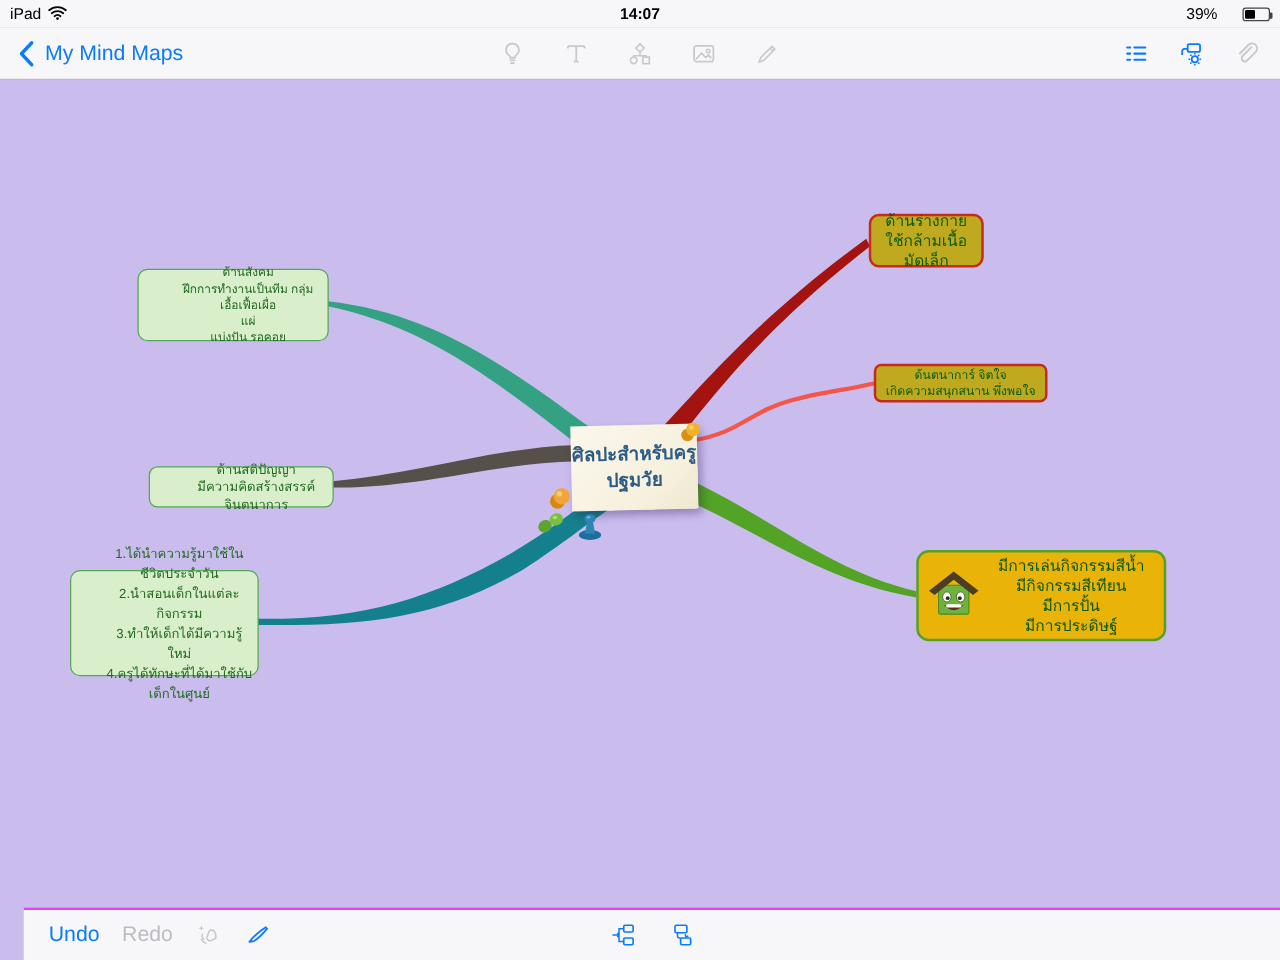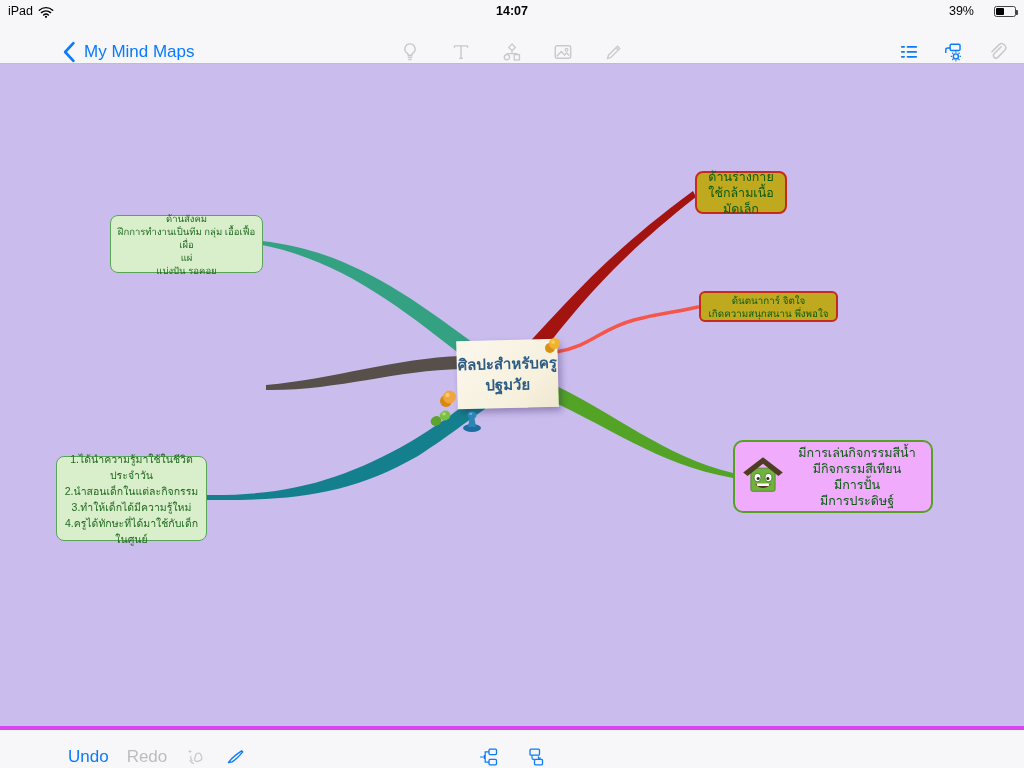--- a/index.html
+++ b/index.html
@@ -3,52 +3,52 @@
 <meta charset="utf-8">
 <style>
   * { margin:0; padding:0; box-sizing:border-box; }
   html,body { width:1024px; height:768px; overflow:hidden; }
   body { font-family:"Liberation Sans","DejaVu Sans",sans-serif; background:#cabdee; }
   .screen { width:1024px; height:768px; display:flex; flex-direction:column; }
 
   
   .status-bar { height:22px; background:#f7f6f9; display:flex; align-items:center;
     justify-content:space-between; padding:0 8px; font-size:12.5px; color:#000; }
-  .sb-left { display:flex; align-items:flex-end; gap:5px; width:120px; }
+  .sb-left { display:flex; align-items:flex-start; gap:5px; width:120px; }
   .sb-center { flex:1; text-align:center; font-weight:bold; }
   .sb-right { display:flex; align-items:center; gap:20px; width:120px; justify-content:flex-end; }
   .battery { position:relative; width:22px; height:11px; border:1px solid #444; border-radius:2.5px; display:inline-block; }
   .battery-fill { position:absolute; left:1px; top:1px; bottom:1px; width:40%; background:#000; border-radius:1px; }
   .battery-nub { position:absolute; right:-3px; top:3px; width:2px; height:5px; background:#444; border-radius:0 1px 1px 0; }
 
   
-  .toolbar { height:42px; background:#f7f6f9; position:relative; display:flex; align-items:flex-end;padding-left:48px; }
+  .toolbar { height:42px; background:#f7f6f9; position:relative; display:flex; align-items:center; }
   .toolbar.top { border-bottom:1px solid #c2bcc9; }
-  .toolbar.bottom { border-top:4px solid #d946ef; }
+  .toolbar.bottom { border-top:2px solid #d946ef;margin-left:19px; }
   .back { display:flex; align-items:center; gap:4px; color:#0a7aff; font-size:17px; margin-left:10px; cursor:default; }
   .center-icons { position:absolute; left:50%; transform:translateX(-50%); display:flex; gap:29px; align-items:center; }
   .right-icons { position:absolute; right:16px; display:flex; gap:22px; align-items:center; }
   .icon { width:22px; height:22px; display:inline-block; }
   .icon.gray  { color:#c9c8ce; }
   .icon.blue  { color:#0a7aff; }
   .bt-left { display:flex; align-items:center; gap:18px; margin-left:20px; }
   .bt-center { position:absolute; left:50%; transform:translateX(-50%); display:flex; gap:26px; align-items:center; }
   .undo { color:#0a7aff; font-size:17px; }
   .redo { color:#bdbcc2; font-size:17px; }
 
   
   .canvas { position:relative; flex:1; background:#cabdee; overflow:hidden; }
   .branches { position:absolute; left:0; top:0; }
 
   .node { position:absolute; text-align:center; border-radius:8px; z-index:2;
           display:flex; flex-direction:column; justify-content:center; padding:2px 4px; }
   .node .nl { display:block; }
-  .node.green { background:#d9eecb; border:1.6px solid #57a657; color:#20691f; }
+  .node.green { background:#d9eecb; border:1.6px solid #57a657; color:#20691f;padding-left:28px; }
   .node.olive { background:#bfaa1f; border:2px solid #c52a1c; color:#0b5a12; }
-  .node.olive-green { background:#f0abfc; border:2.5px solid #55a123; color:#0b5a12; }
+  .node.olive-green { background:#eab308; border:2.5px solid #55a123; color:#0b5a12; }
 
   .center-card { position:absolute; left:457px; top:276px; width:101px; height:68px;
     background:linear-gradient(135deg,#fbf7ec 0%,#f6f0dd 70%,#efe7d0 100%);
     box-shadow:3px 4px 7px rgba(40,20,80,.35); transform:rotate(-1.4deg);
     display:flex; flex-direction:column; justify-content:center; text-align:center;
     color:#2d5c84; font-weight:bold; font-size:15px; line-height:21px; z-index:3; }
 
   .pin { position:absolute; z-index:4; }
 </style>
 </head>
@@ -133,20 +133,24 @@
       <path d="M 544 316 C 618 350, 662 392, 733 409 L 733 414 C 655 400, 610 362, 536 330 Z" fill="#52a326"></path>
     </svg>
 
     <div class="node green" style="left:110px; top:151px; width:153px; height:58px; font-size:9.5px; line-height:13px;">
       <span class="nl">ด้านสังคม</span>
       <span class="nl">ฝึกการทำงานเป็นทีม กลุ่ม เอื้อเฟื้อเผื่อ</span>
       <span class="nl">แผ่</span>
       <span class="nl">แบ่งปัน รอคอย</span>
     </div>
 
+    <div class="node green" style="left:119px; top:309px; width:148px; height:33px; font-size:10.5px; line-height:14px; border-radius:7px;">
+      <span class="nl">ด้านสติปัญญา</span>
+      <span class="nl">มีความคิดสร้างสรรค์ จินตนาการ</span>
+    </div>
 
     <div class="node green" style="left:56px; top:392px; width:151px; height:85px; font-size:10.5px; line-height:16px;">
       <span class="nl">1.ได้นำความรู้มาใช้ในชีวิตประจำวัน</span>
       <span class="nl">2.นำสอนเด็กในแต่ละกิจกรรม</span>
       <span class="nl">3.ทำให้เด็กได้มีความรู้ใหม่</span>
       <span class="nl">4.ครูได้ทักษะที่ได้มาใช้กับเด็กในศูนย์</span>
     </div>
 
     <div class="node olive" style="left:695px; top:107px; width:92px; height:43px; font-size:12.5px; line-height:16px;">
       <span class="nl">ด้านร่างกาย</span>

